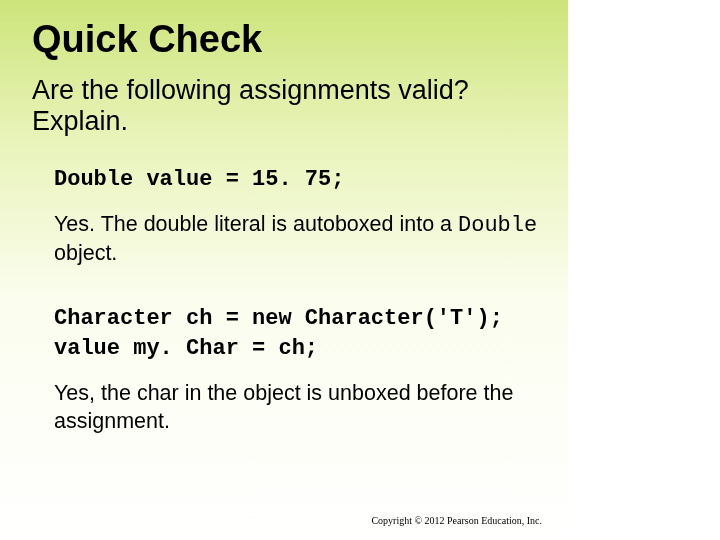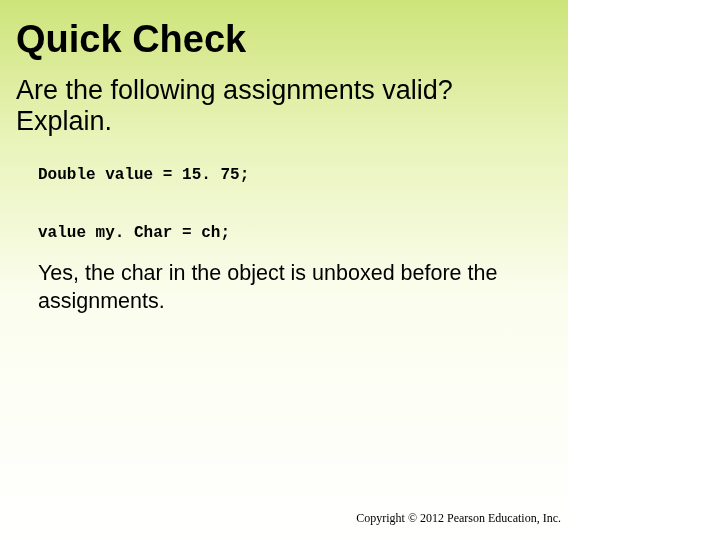--- a/index.html
+++ b/index.html
@@ -4,73 +4,77 @@
 <style>
   * { margin: 0; padding: 0; box-sizing: border-box; }
   html, body { width: 720px; height: 540px; overflow: hidden; }
   .slide {
     width: 568px;
     height: 540px;
     background: linear-gradient(to bottom, #cde47a 0%, #e8f3b8 25%, #fbfdee 55%, #ffffff 100%);
     font-family: Arial, Helvetica, sans-serif;
     color: #000;
     position: relative;
-    padding: 18px 24px 0 20px;
+    padding: 18px 24px 0 36px;
   }
   .title {
     font-size: 38px;
     font-weight: bold;
     margin-bottom: 14px;
     margin-left: -4px;
   }
   .question {
     font-size: 27px;
     margin-bottom: 28px;
     margin-left: -4px;
   }
   .block {
     margin-left: 18px;
     margin-bottom: 36px;
   }
   .codeline {
     font-family: "Courier New", Courier, monospace;
-    font-size: 16px;
+    font-size: 22px;
     font-weight: bold;
     line-height: 1.35;
   }
   .answer {
     font-size: 21.5px;
     margin-top: 16px;
     line-height: 1.3;
   }
   .mono-inline {
     font-family: "Courier New", Courier, monospace;
     font-size: 22px;
   }
   .copyright {
     position: absolute;
-    right: 7px;
+    right: 26px;
     bottom: 14px;
-    font-size: 12px;
+    font-size: 10px;
     font-family: "Times New Roman", Times, serif;
   }
 </style>
 </head>
 <body>
 
 <div class="slide">
 
   <div class="title">Quick Check</div>
 
   <div class="question">Are the following assignments valid? Explain.</div>
 
   <div class="block">
     <div class="codeline">Double value = 15. 75;</div>
+    <div class="answer">
+      <span>Yes. The double literal is autoboxed into a </span><span class="mono-inline">Double</span><span> object.</span>
+    </div>
   </div>
 
   <div class="block">
+    <div class="codeline">Character ch = new Character('T');</div>
     <div class="codeline">value my. Char = ch;</div>
-    <div class="answer">Yes, the char in the object is unboxed before the assignments.</div>
+    <div class="answer">Yes, the char in the object is unboxed before the assignment.</div>
   </div>
 
   <div class="copyright">Copyright © 2012 Pearson Education, Inc.</div>
 
 </div>
 
 </body></html>

